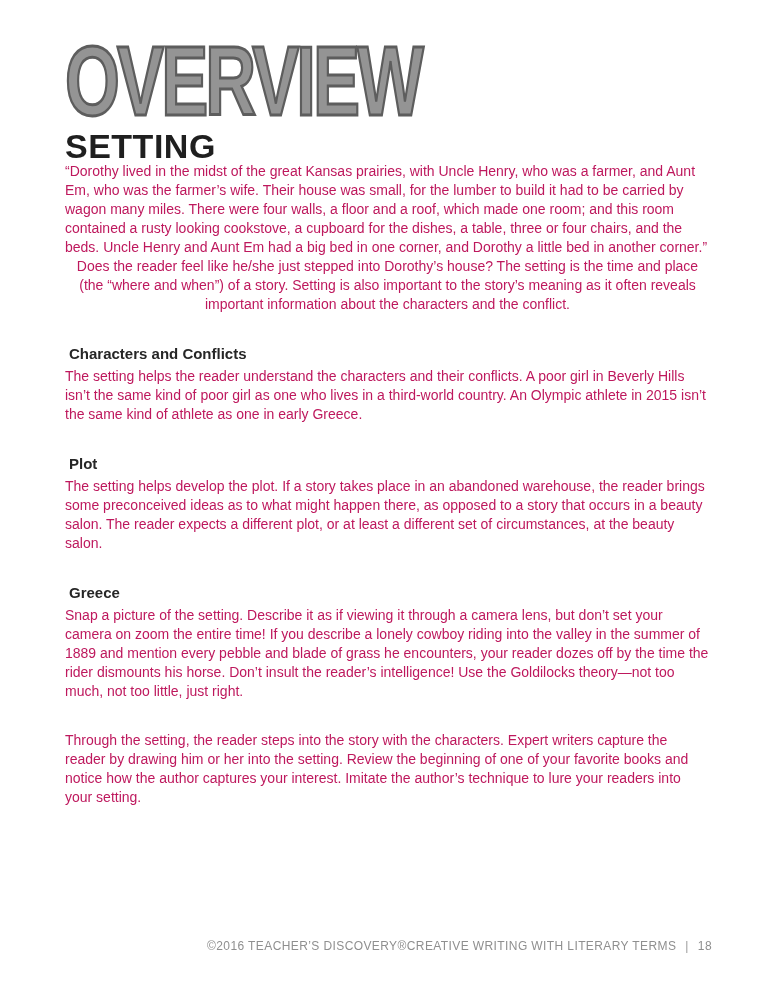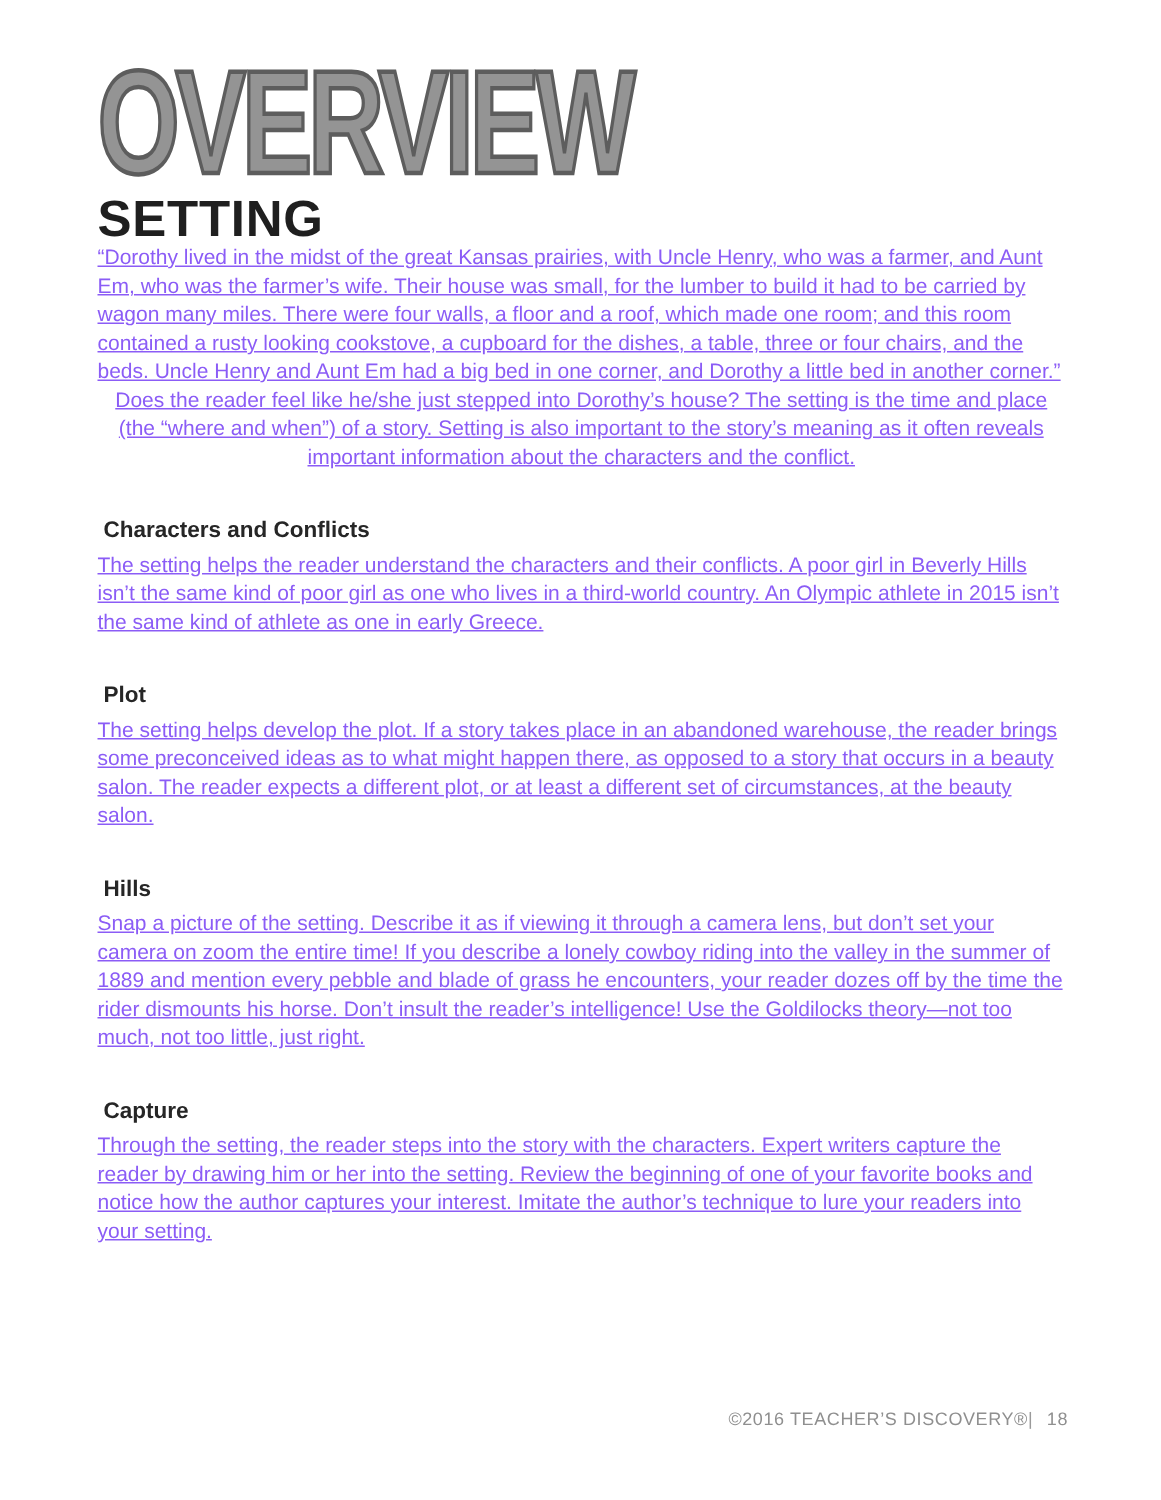--- a/index.html
+++ b/index.html
@@ -35,22 +35,21 @@
     font-size: 34px;
     line-height: 32px;
     font-weight: 700;
     letter-spacing: 0.5px;
     color: #1f1f1f;
   }
   p.body {
     margin: 0;
     font-size: 14px;
     line-height: 19px;
-    color: #8b5cf6;
-    text-decoration: underline;
+    color: #be185d;
   }
   .quote { margin-top: 12px; }
   .attribution { margin-top: 0; }
   .attribution em { font-style: italic; }
   .intro { margin-top: 14px; text-align: center; }
   .content-section { margin-top: 30px; }
   .content-section h3 {
     margin: 4px;
     font-size: 15px;
     line-height: 19px;
@@ -95,30 +94,30 @@
     <h3>Characters and Conflicts</h3>
     <p class="body">The setting helps the reader understand the characters and their conflicts. A poor girl in Beverly Hills isn’t the same kind of poor girl as one who lives in a third-world country. An Olympic athlete in 2015 isn’t the same kind of athlete as one in early Greece.</p>
   </section>
 
   <section class="content-section">
     <h3>Plot</h3>
     <p class="body">The setting helps develop the plot. If a story takes place in an abandoned warehouse, the reader brings some preconceived ideas as to what might happen there, as opposed to a story that occurs in a beauty salon. The reader expects a different plot, or at least a different set of circumstances, at the beauty salon.</p>
   </section>
 
   <section class="content-section">
-    <h3>Hills</h3>
+    <h3>Greece</h3>
     <p class="body">Snap a picture of the setting. Describe it as if viewing it through a camera lens, but don’t set your camera on zoom the entire time! If you describe a lonely cowboy riding into the valley in the summer of 1889 and mention every pebble and blade of grass he encounters, your reader dozes off by the time the rider dismounts his horse. Don’t insult the reader’s intelligence! Use the Goldilocks theory—not too much, not too little, just right.</p>
   </section>
 
   <section class="content-section">
-    <h3>Capture</h3>
     <p class="body">Through the setting, the reader steps into the story with the characters. Expert writers capture the reader by drawing him or her into the setting. Review the beginning of one of your favorite books and notice how the author captures your interest. Imitate the author’s technique to lure your readers into your setting.</p>
   </section>
 
   <footer class="footer">
     <span>©2016 TEACHER’S DISCOVERY®</span>
     <span class="right-group">
+      <span>CREATIVE WRITING WITH LITERARY TERMS</span>
       <span class="sep">|</span>
       <span>18</span>
     </span>
   </footer>
 
 </div>
 
 </body></html>

